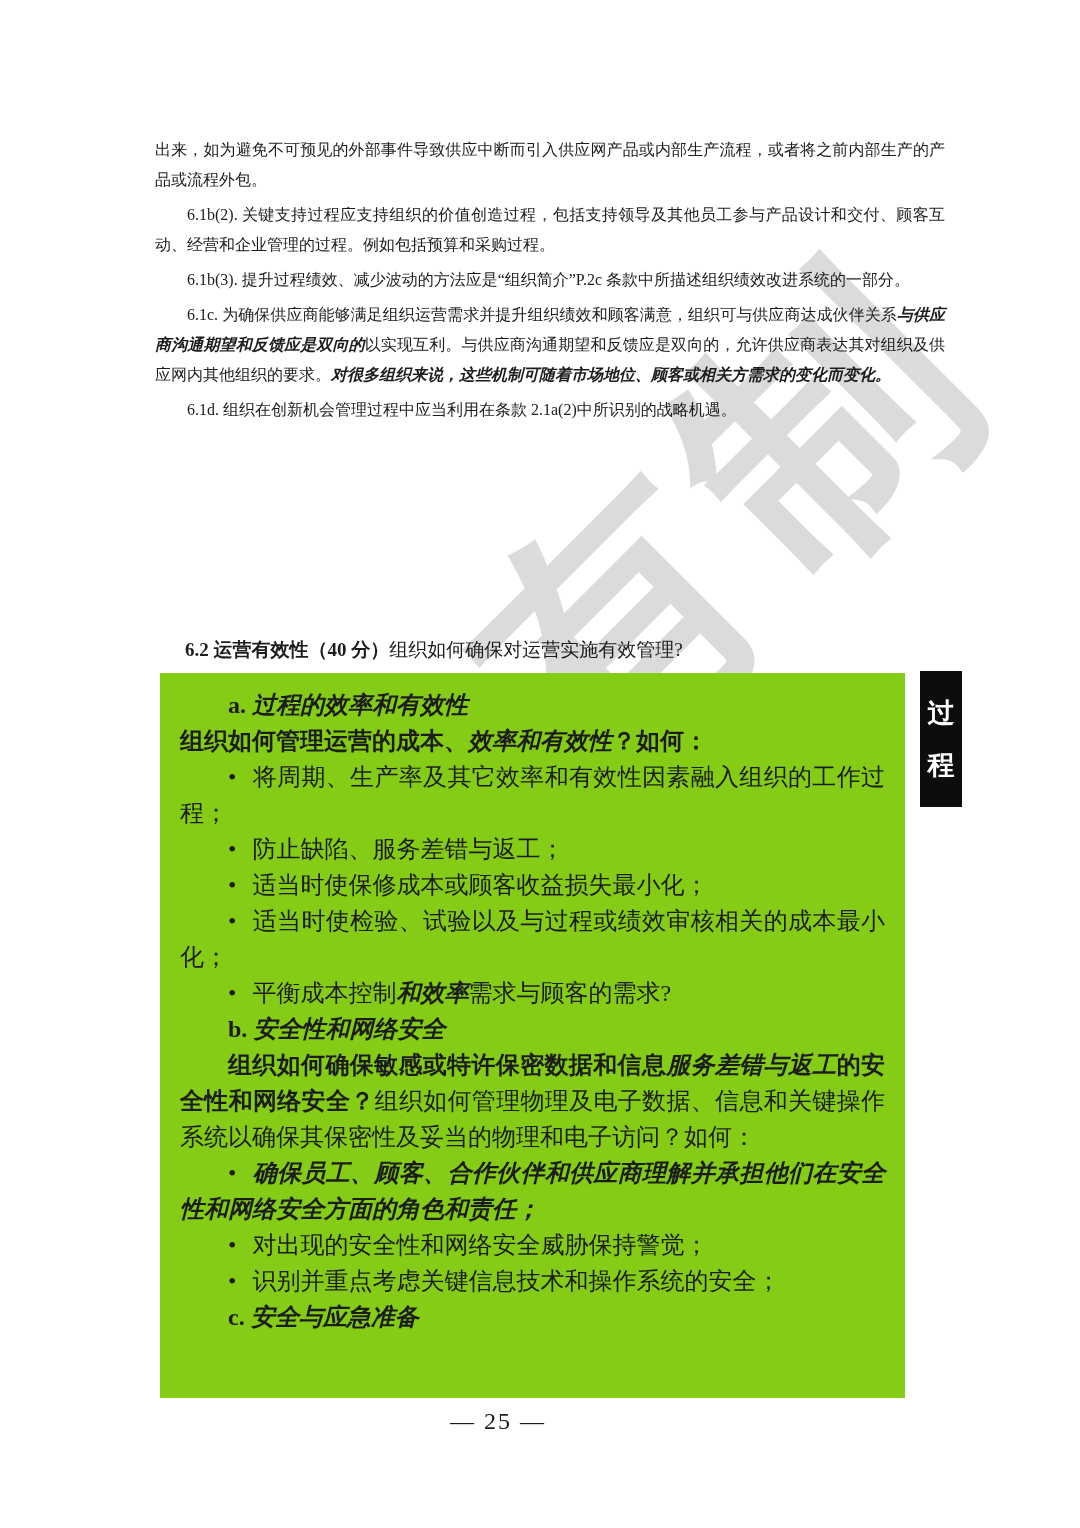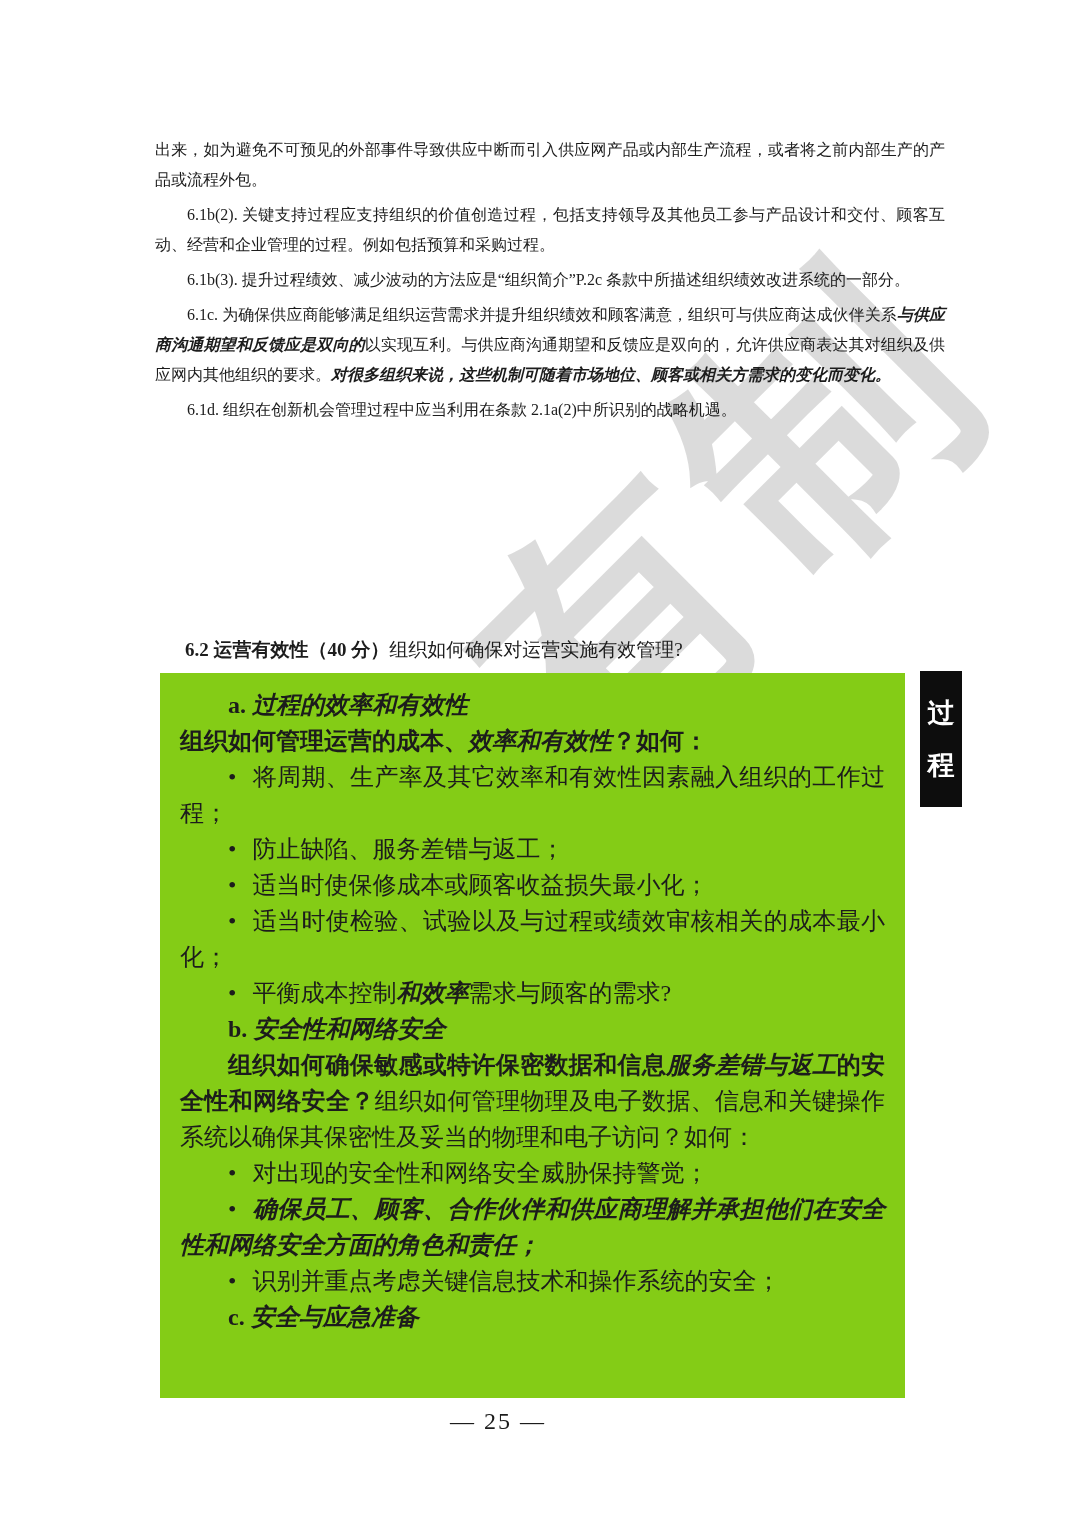--- a/index.html
+++ b/index.html
@@ -83,22 +83,22 @@
   <div class="req-box">
     <div class="h-item"><span class="sg-bold">a. </span><span class="sg-script">过程的效率和有效性</span></div>
     <div class="lead"><span class="sg-hei">组织如何管理运营的成本、</span><span class="sg-script">效率和有效性</span><span class="sg-hei">？如何：</span></div>
     <div class="bullet"><span class="sg-n">将周期、生产率及其它效率和有效性因素融入组织的工作过程；</span></div>
     <div class="bullet"><span class="sg-n">防止缺陷、服务差错与返工；</span></div>
     <div class="bullet"><span class="sg-n">适当时使保修成本或顾客收益损失最小化；</span></div>
     <div class="bullet"><span class="sg-n">适当时使检验、试验以及与过程或绩效审核相关的成本最小化；</span></div>
     <div class="bullet"><span class="sg-n">平衡成本控制</span><span class="sg-script">和效率</span><span class="sg-n">需求与顾客的需求?</span></div>
     <div class="h-item"><span class="sg-bold">b. </span><span class="sg-script">安全性和网络安全</span></div>
     <div class="lead lead-indent"><span class="sg-hei">组织如何确保敏感或特许保密数据和信息</span><span class="sg-script">服务差错与返工</span><span class="sg-hei">的安全性和网络安全？</span><span class="sg-n">组织如何管理物理及电子数据、信息和关键操作系统以确保其保密性及妥当的物理和电子访问？如何：</span></div>
+    <div class="bullet"><span class="sg-script">确保员工、顾客、合作伙伴和供应商理解并承担他们在安全性和网络安全方面的角色和责任；</span></div>
     <div class="bullet"><span class="sg-n">对出现的安全性和网络安全威胁保持警觉；</span></div>
-    <div class="bullet"><span class="sg-script">确保员工、顾客、合作伙伴和供应商理解并承担他们在安全性和网络安全方面的角色和责任；</span></div>
     <div class="bullet"><span class="sg-n">识别并重点考虑关键信息技术和操作系统的安全；</span></div>
     <div class="h-item"><span class="sg-bold">c. </span><span class="sg-script">安全与应急准备</span></div>
 
   </div>
 
   <div class="side-tab">
     <span>过</span>
     <span>程</span>
   </div>
 

